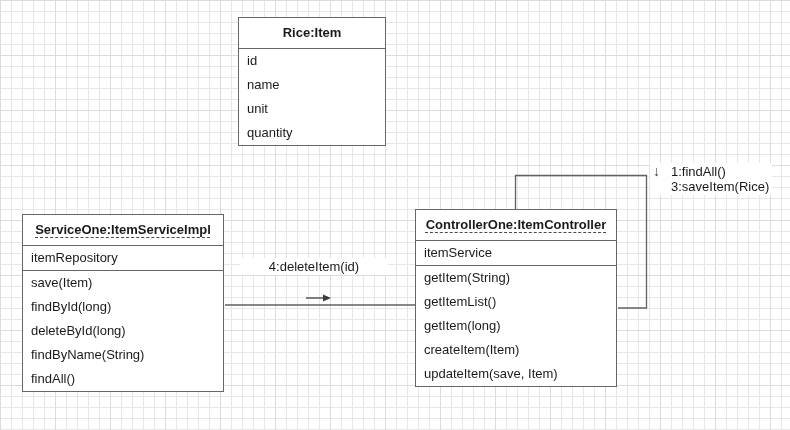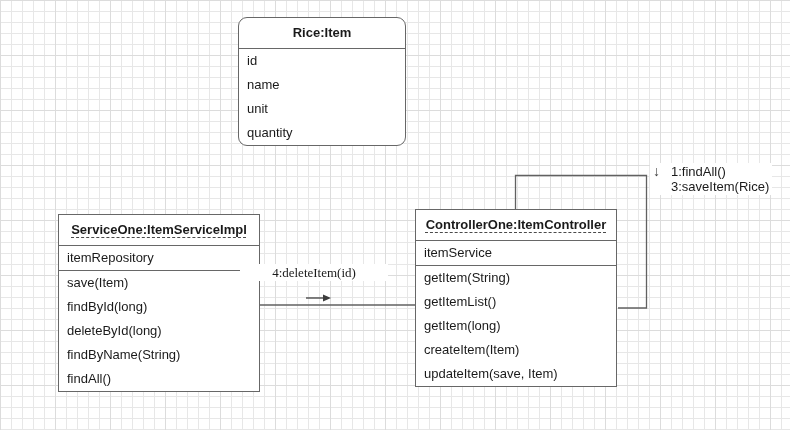--- a/index.html
+++ b/index.html
@@ -42,34 +42,33 @@
     text-underline-offset:3px;
   }
   .uml-section{
     border-top:1px solid #676767;
   }
   .uml-row{
     padding:4px 8px;
     line-height:16px;
     white-space:nowrap;
   }
-  .rice-box{left:238px;top:17px;width:168px;border-radius:9px;}
-  .service-box{left:22px;top:214px;width:202px;margin-left:36px;}
+  .rice-box{left:238px;top:17px;width:148px;}
+  .service-box{left:22px;top:214px;width:202px;}
   .controller-box{left:415px;top:209px;width:202px;}
   .edge-label{
     position:absolute;z-index:3;
     font-size:13px;line-height:15px;
     color:#1a1a1a;
     background:#ffffff;
   }
   .label-service-controller{
-    left:240px;top:264px;width:148px;
+    left:240px;top:258px;width:148px;
     text-align:center;
     padding:1px 0;
-    font-family:Liberation Serif, serif;
   }
   .label-controller-self{
     left:650px;top:163px;
     display:flex;gap:11px;
     padding:1px 3px;
     text-align:left;
   }
   .down-arrow{
     color:#3d3d3d;
     font-size:14px;

